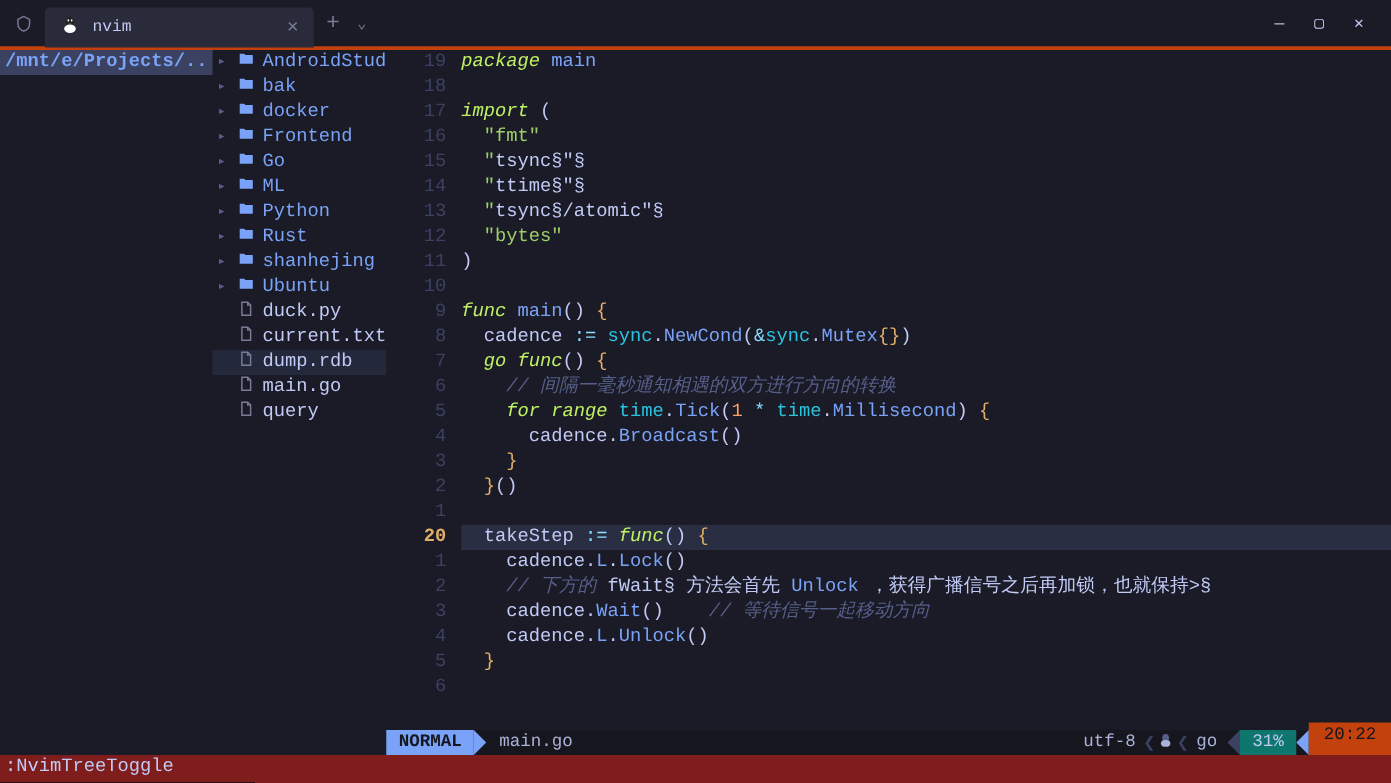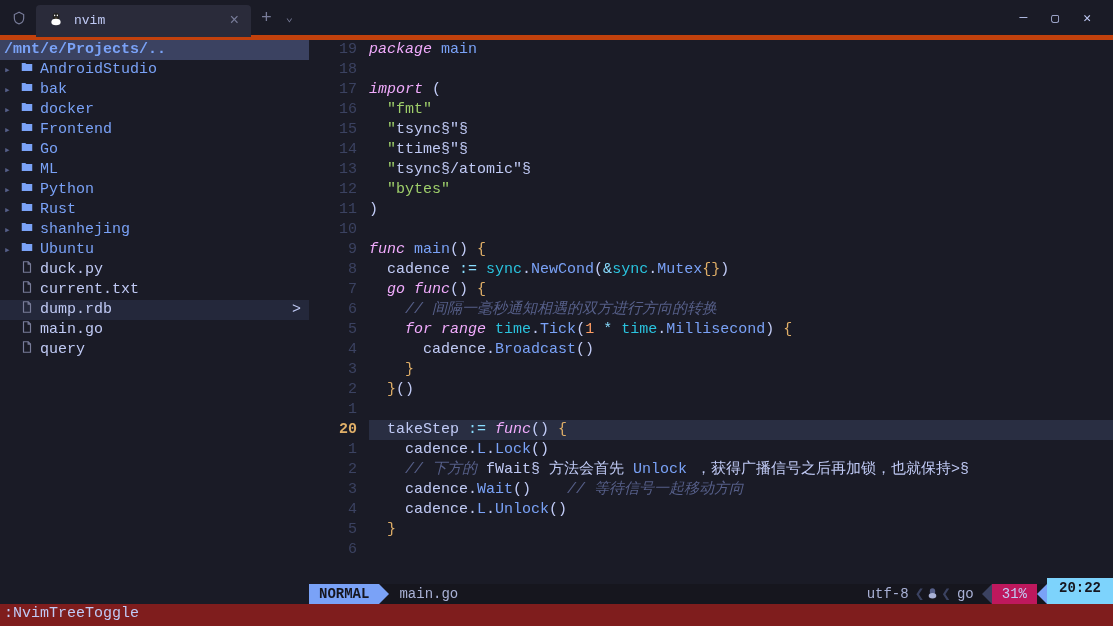--- a/index.html
+++ b/index.html
@@ -13,21 +13,21 @@
       overflow: hidden;
       display: flex;
       flex-direction: column;
     }
     .titlebar {
       height: 40px;
       background: #1a1b26;
       display: flex;
       align-items: center;
       padding: 0 4px;
-      border-bottom: 5px solid #c2410c;
+      border-bottom: 3px solid #c2410c;
     }
     .shield { width: 16px; height: 16px; margin: 0 8px; display: flex; align-items: center; }
     .tab {
       background: #2a2b3a;
       height: 32px;
       display: flex;
       align-items: center;
       padding: 0 12px;
       border-radius: 4px 4px 0 0;
       margin-top: 6px;
@@ -43,21 +43,20 @@
     .editor {
       flex: 1;
       display: flex;
       background: #1a1b26;
       overflow: hidden;
     }
     .filetree {
       width: 309px;
       background: #1a1b26;
       display: flex;
-      flex-direction: column;
       font-size: 15px;
       line-height: 20px;
     }
     .tree-header {
       background: #3b4261;
       color: #7aa2f7;
       padding: 0 4px;
       height: 20px;
       font-weight: bold;
     }
@@ -90,21 +89,21 @@
       width: 60px;
       text-align: right;
       padding-right: 12px;
       color: #3b4261;
       line-height: 20px;
     }
     .gutter .current { color: #e0af68; font-weight: bold; font-family: Liberation Mono, monospace; }
     .code-text { flex: 1; line-height: 20px; white-space: pre; }
     .code-line { height: 20px; }
     .code-line.cursor-line { background: #292e42; }
-    .kw { color: #f0abfc; font-style: italic; }
+    .kw { color: #bef264; font-style: italic; }
     .fn { color: #7aa2f7; }
     .str { color: #9ece6a; }
     .num { color: #ff9e64; }
     .op { color: #89ddff; }
     .punc { color: #e0af68; }
     .comment { color: #565f89; font-style: italic; }
     .type { color: #2ac3de; }
     .statusbar {
       height: 20px;
       background: #16161e;
@@ -120,22 +119,22 @@
       height: 20px;
       line-height: 20px;
     }
     .arrow-r { width: 0; height: 0; border-top: 10px solid transparent; border-bottom: 10px solid transparent; border-left: 10px solid #7aa2f7; }
     .filename-seg { color: #a9b1d6; padding: 0 10px; }
     .right-status { margin-left: auto; display: flex; align-items: center; height: 20px; }
     .enc { color: #a9b1d6; padding: 0 8px; }
     .arrow-l { width: 0; height: 0; border-top: 10px solid transparent; border-bottom: 10px solid transparent; border-right: 10px solid #3b4261; }
     .arrow-l2 { width: 0; height: 0; border-top: 10px solid transparent; border-bottom: 10px solid transparent; border-right: 10px solid #7aa2f7; }
     .arrow-lg { color: #3b4261; font-size: 16px; margin: 0 -2px; }
-    .pct-seg { background: #be185d; color: #c0caf5; padding: 0 10px; height: 20px; line-height: 20px; }
-    .pos-seg { background: #7dd3fc; color: #16161e; font-weight: bold; padding: 0 12px; height: 32px; line-height: 20px; }
+    .pct-seg { background: #0f766e; color: #c0caf5; padding: 0 10px; height: 20px; line-height: 20px; }
+    .pos-seg { background: #c2410c; color: #16161e; font-weight: normal; padding: 0 12px; height: 32px; line-height: 20px; }
     .cmdline-row { height: 22px; background: #7f1d1d; display: flex; padding: 0 4px; color: #c0caf5; line-height: 20px; }
     .tf-pos { margin-left: auto; color: #565f89; padding-right: 4px;}
   </style>
 </head>
 <body>
 
 <div class="titlebar">
   <span class="shield">
     <svg width="14" height="14" viewBox="0 0 24 24" fill="none" stroke="#787c99" stroke-width="2">
         <path d="M12 2 L4 6 v6 c0 5 3.5 9 8 10 4.5-1 8-5 8-10 V6 z"></path>

